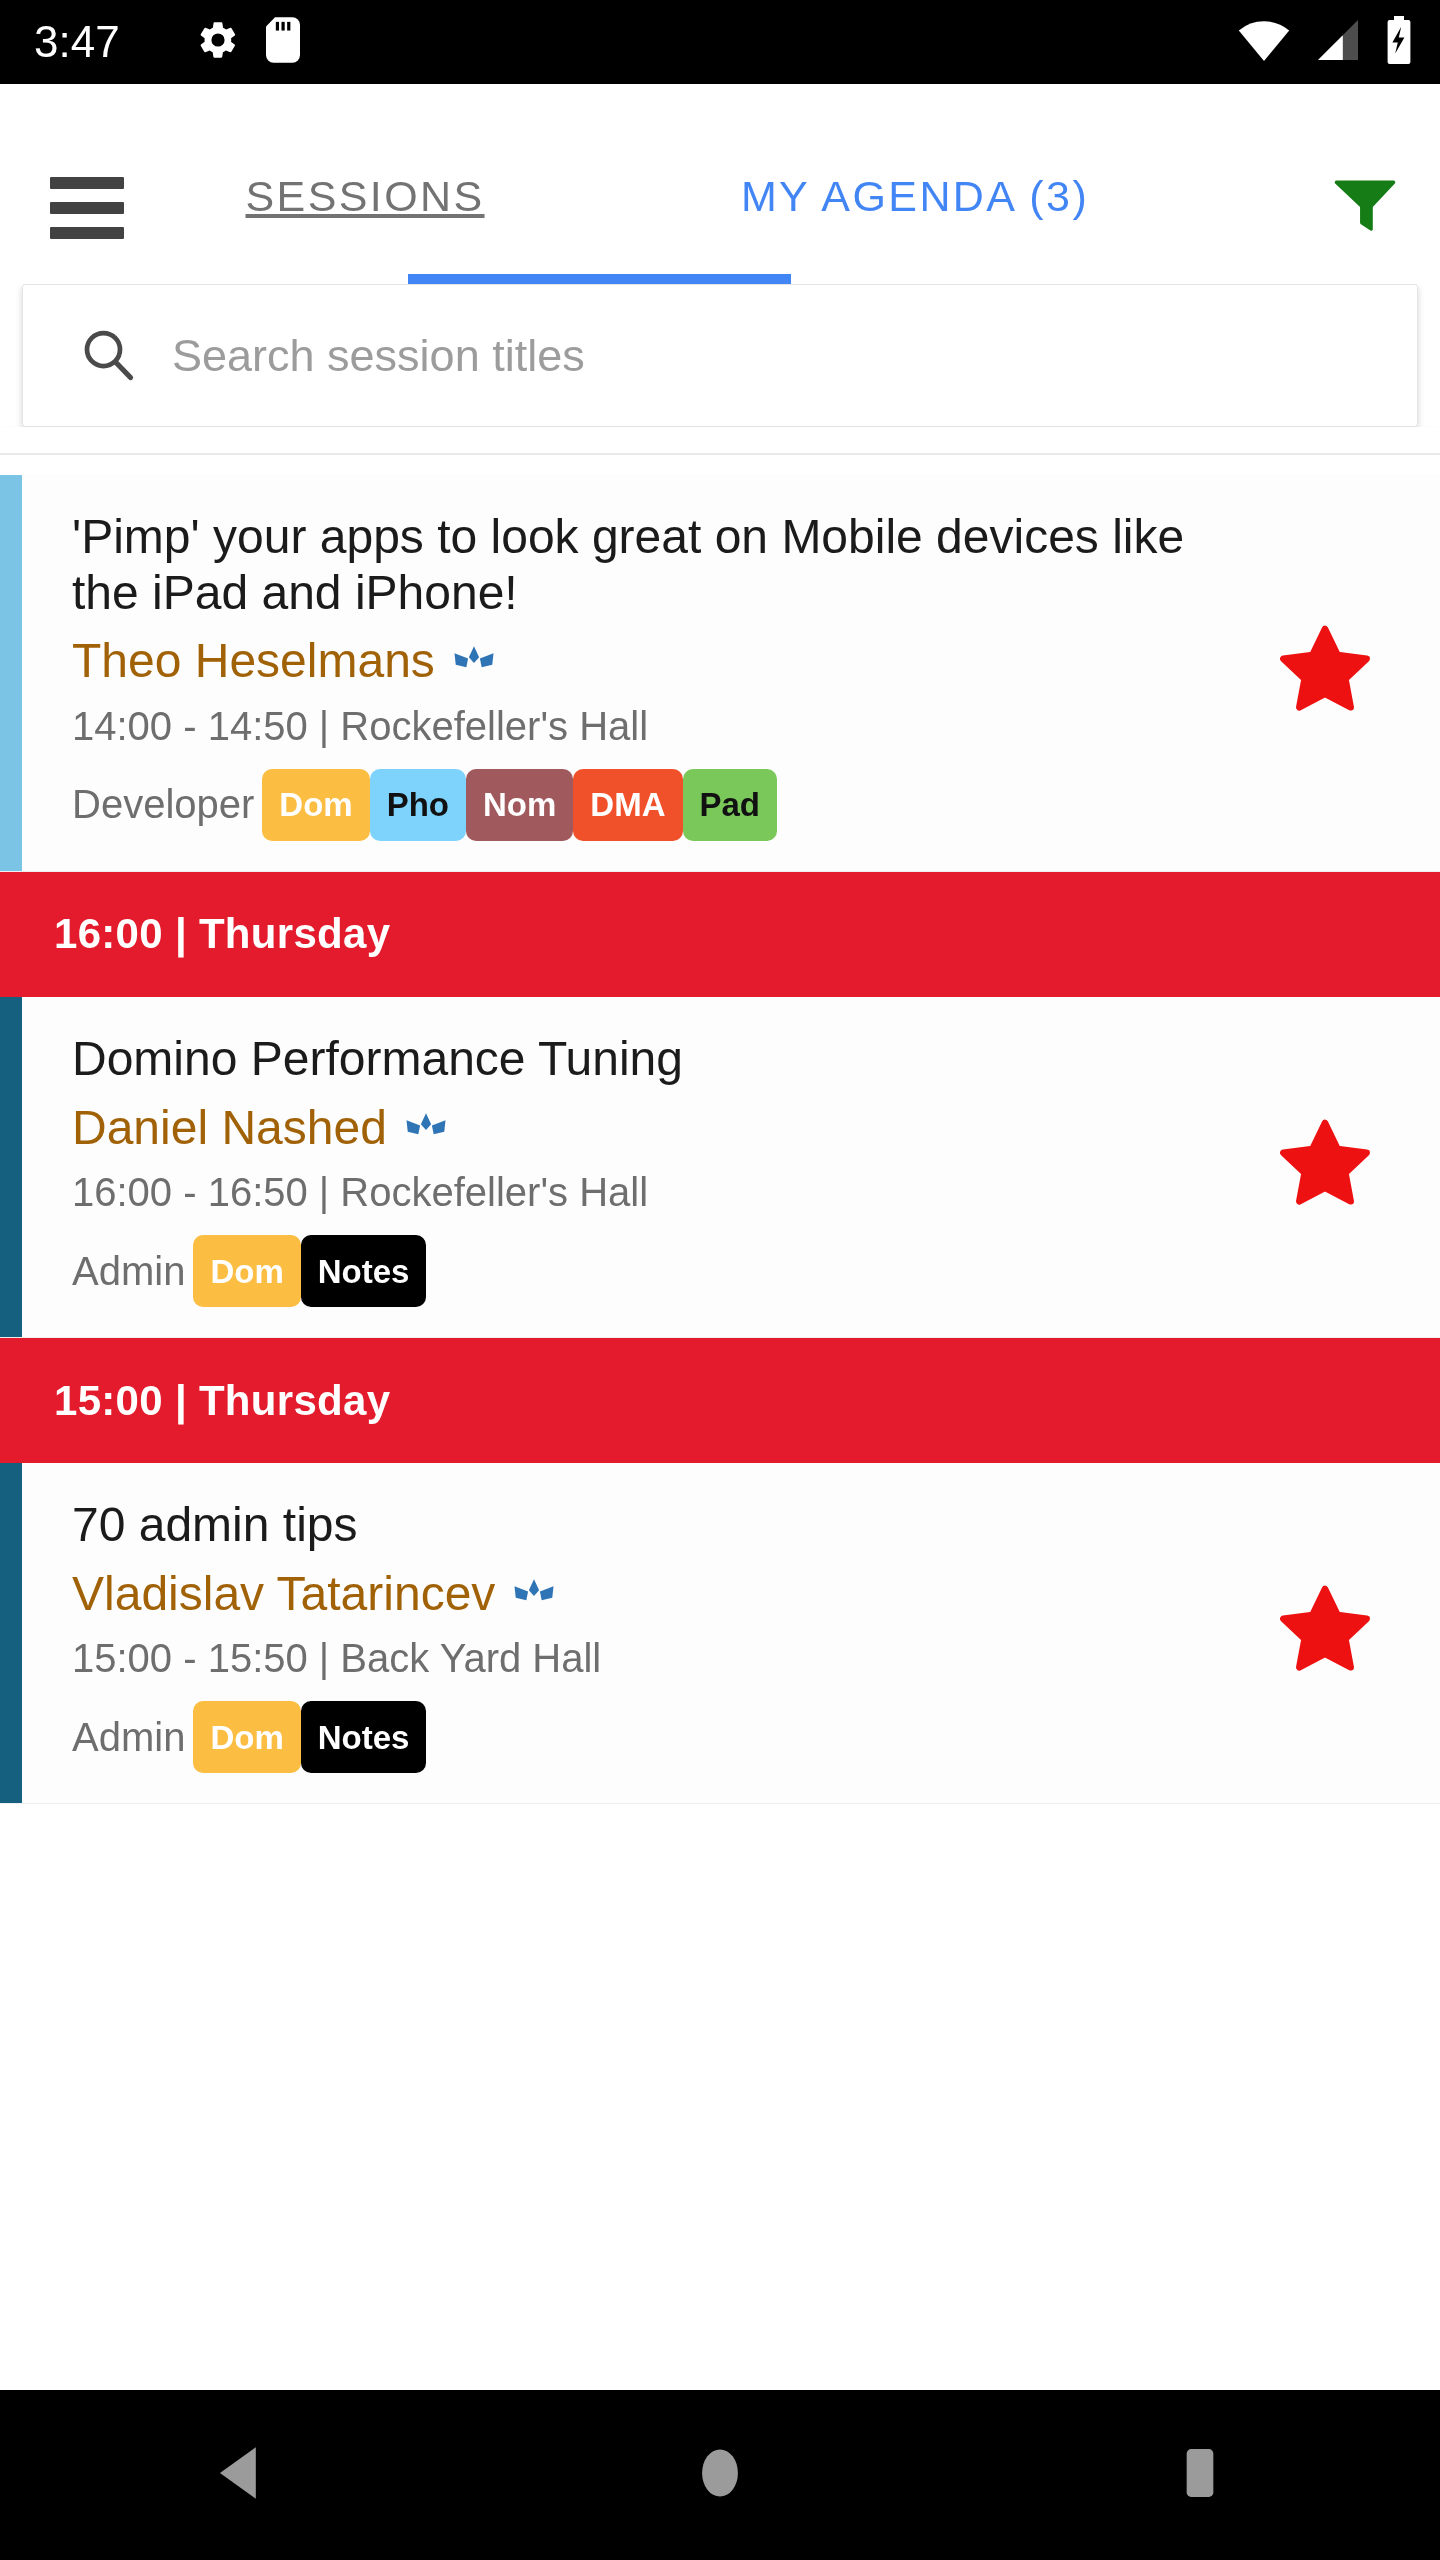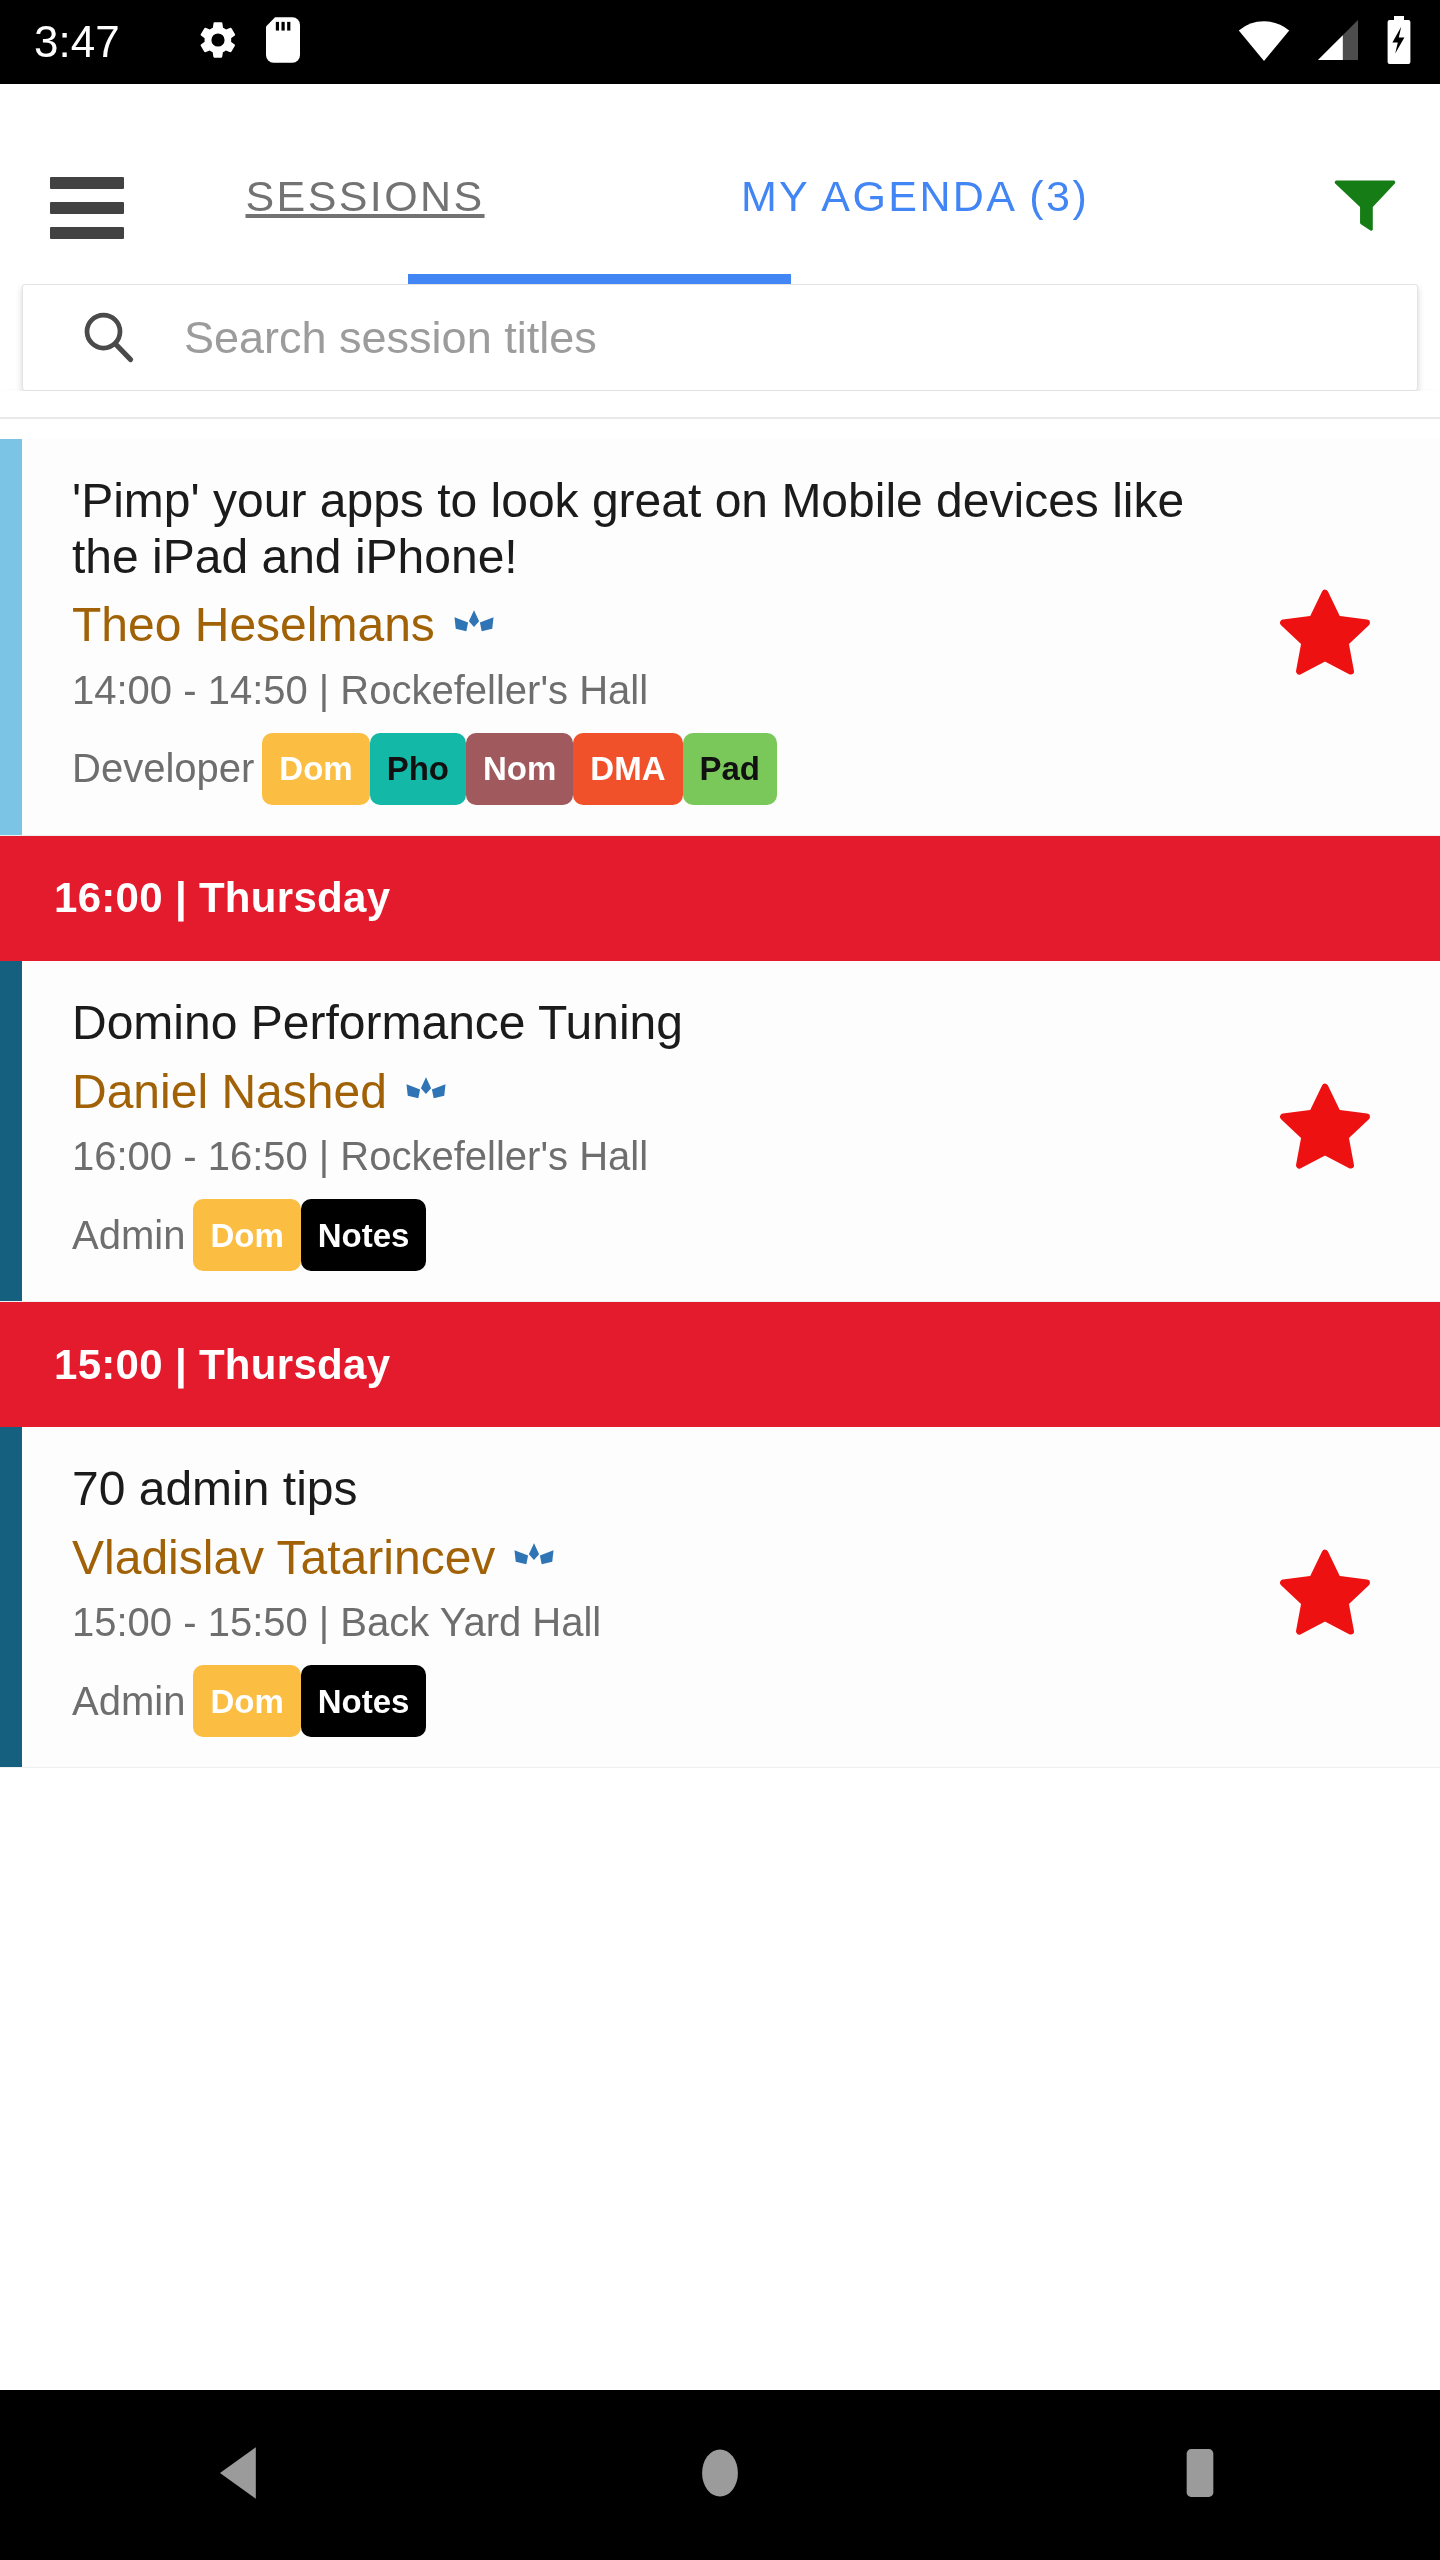--- a/index.html
+++ b/index.html
@@ -44,23 +44,23 @@
     position:absolute; left:408px; bottom:0; width:383px; height:10px; background:#4285F4;
   }
   .filter-btn {
     width:150px; display:flex; align-items:flex-start; justify-content:center;
     margin-top:84px;
   }
 
   
   .search-wrap { padding:0 22px; background:#fff; }
   .searchbox {
-    height:107px; background:#fff; border:1px solid #e4e4e4; border-radius:3px;
+    height:143px; background:#fff; border:1px solid #e4e4e4; border-radius:3px;
     box-shadow:0 3px 7px rgba(0,0,0,0.16);
-    display:flex; align-items:center; padding-left:55px; gap:46px;
+    display:flex; align-items:center; padding-left:55px; gap:34px;
   }
   .search-ph { font-size:45px; color:#9c9c9c; font-weight:400; }
   .search-divider { height:28px; background:#fff; border-bottom:2px solid #e9e9e9;
     box-shadow:0 2px 4px rgba(0,0,0,0.09); }
   .after-divider { height:20px; background:#fff; }
 
   
   .date-header {
     height:125px; background:#E31B2D; color:#fff;
     display:flex; align-items:center; padding-left:54px;
@@ -190,21 +190,21 @@
               <path fill="#2F74B5" d="M13 0.8 16.2 7.6 13 11.3 9.8 7.6z"></path>
               <path fill="#2F74B5" d="M0.8 5.2 9.3 8.4 8.2 13.9 1.6 12.3z"></path>
               <path fill="#2F74B5" d="M25.2 5.2 16.7 8.4 17.8 13.9 24.4 12.3z"></path>
             </svg>
         </span>
       </div>
       <div class="c-meta">14:00 - 14:50 | Rockefeller's Hall</div>
       <div class="c-tagrow">
         <span class="c-track">Developer</span>
         <span class="pill" style="background:#FBBE43;color:#FFFFFF">Dom</span>
-        <span class="pill" style="background:#14b8a6;color:#111111">Pho</span>
+        <span class="pill" style="background:#7dd3fc;color:#111111">Pho</span>
         <span class="pill" style="background:#A0595C;color:#FFFFFF">Nom</span>
         <span class="pill" style="background:#F0512A;color:#FFFFFF">DMA</span>
         <span class="pill" style="background:#7AC85A;color:#111111">Pad</span>
       </div>
     </div>
     <div class="card-star">
       <span>
         <svg width="98" height="94" viewBox="0 0 24 23">
             <path fill="#EE1111" d="M12 1.2 15.1 7.6 22.2 8.5 17 13.4 18.3 20.4 12 17.1 5.7 20.4 7 13.4 1.8 8.5 8.9 7.6z" stroke="#EE1111" stroke-width="1.6" stroke-linejoin="round"></path>
           </svg>

